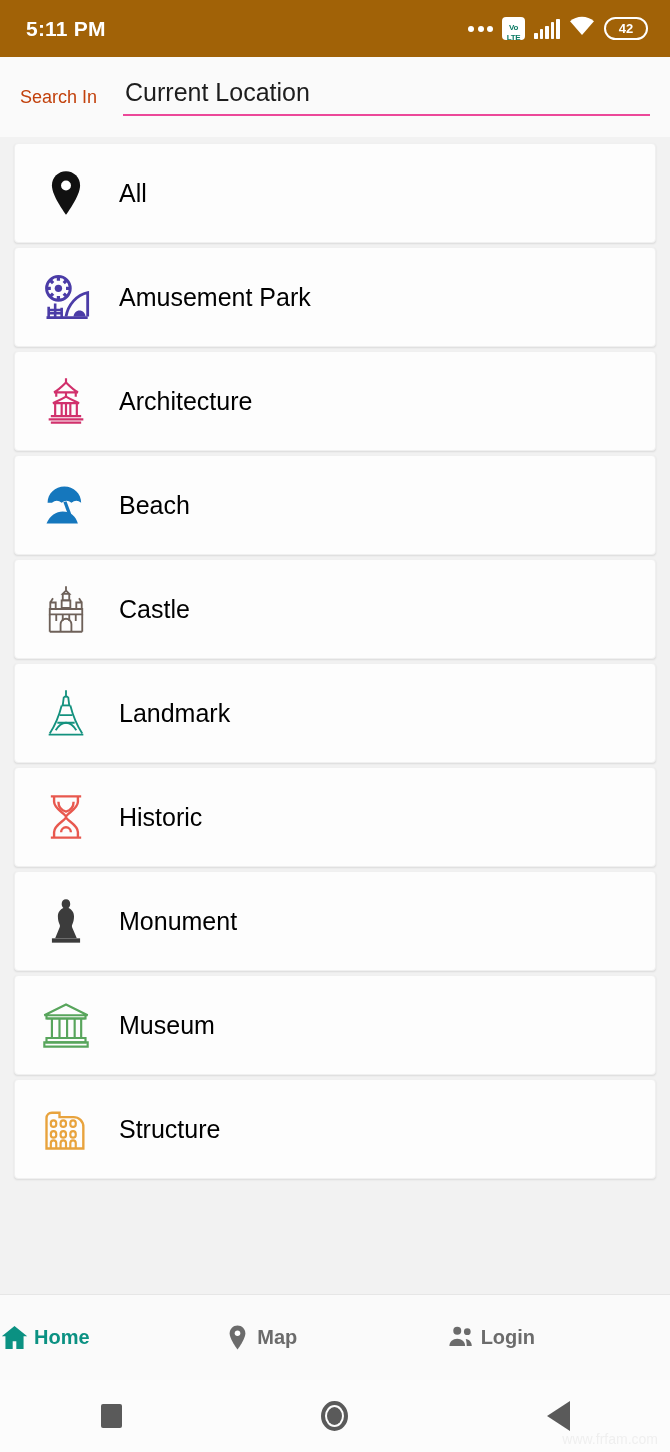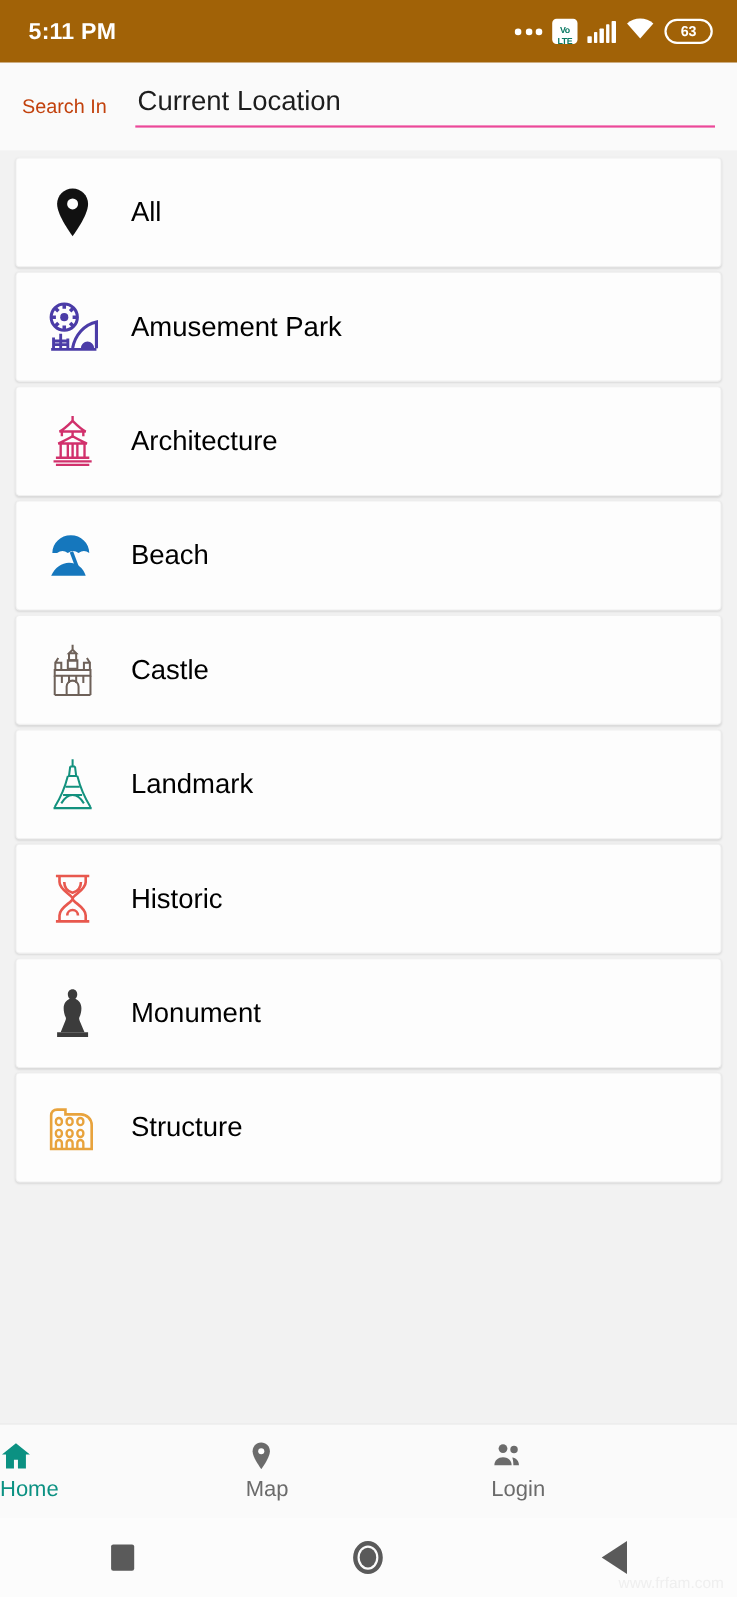--- a/index.html
+++ b/index.html
@@ -60,21 +60,21 @@
   }
   .card .ic { width:58px; height:58px; flex:0 0 58px; display:flex; align-items:center; justify-content:center; }
   .card .ic svg { width:52px; height:52px; display:block; }
   .card .lbl { font-size:25px; color:#000000; margin-left:24px; }
 
   
   .bottomnav {
     flex:0 0 86px; background:#fafafa; border-top:1px solid #e6e6e6;
     display:flex; align-items:center;
   }
-  .navitem { flex:1; display:flex; flex-direction:column; align-items:flex-start; gap:5px; }
+  .navitem { flex:1; display:flex; flex-direction:row; align-items:center; gap:5px;font-weight:bold; }
   .navitem svg { width:29px; height:29px; display:block; }
   .navitem span { font-size:20px; }
   .navitem.active span { color:#0b9182; }
   .navitem.inactive span { color:#6b6b6b; }
 
   
   .androidnav {
     flex:0 0 72px; background:#fcfcfc;
     display:flex; align-items:center; position:relative;
   }
@@ -107,21 +107,21 @@
           <i></i>
           <i></i>
           <i></i>
         </span>
       <span>
         <svg width="26" height="21" viewBox="0 0 24 20">
             <path d="M12 18.2 0.6 5.1A17 17 0 0 1 23.4 5.1Z" fill="#fff"></path>
           </svg>
       </span>
       <span class="batt">
-        <span>63</span>
+        <span>42</span>
       </span>
     </div>
   </div>
 
   <div class="searchrow">
     <div class="searchlabel">Search In</div>
     <input class="searchfield" type="text" value="Current Location" placeholder="Current Location" style="">
   </div>
 
   <div class="list">
@@ -219,20 +219,33 @@
         <span class="ic">
           <svg viewBox="0 0 48 48">
             <path d="M24 4c-2.4 0-4 1.9-4 4.3 0 1.6.7 2.8 1.6 3.6-3 1.4-5.1 3.8-5.1 8 0 3 .7 5.4 1.6 7.3.5 1.1.4 2-.2 3.3L14 40h20l-4-9.4c-.6-1.4-.7-2.3-.2-3.4.9-1.9 1.6-4.3 1.6-7.3 0-4.2-2.1-6.6-5.1-8 .9-.8 1.6-2 1.6-3.6C27.9 5.9 26.4 4 24 4z" fill="#3c3c3c"></path>
             <path d="M11 40h26v4H11z" fill="#3c3c3c"></path>
           </svg>
         </span>
         <span class="lbl">Monument</span>
       </div>
       <div class="card">
         <span class="ic">
+          <svg viewBox="0 0 48 48" stroke="#58a55c" fill="none" stroke-width="2">
+            <path d="M24 5 4 15h40z"></path>
+            <path d="M6 15v3h36v-3"></path>
+            <path d="M6 18h36"></path>
+            <path d="M11 18v18M18 18v18M25 18v18M32 18v18M38 18v18"></path>
+            <path d="M6 36h36v4H6z"></path>
+            <path d="M4 40h40v4H4z"></path>
+          </svg>
+        </span>
+        <span class="lbl">Museum</span>
+      </div>
+      <div class="card">
+        <span class="ic">
           <svg viewBox="0 0 48 48" stroke="#e8a33d" fill="none" stroke-width="2.2">
             <path d="M6 42V14c0-3 2-5 5-5h7v4h13c5 0 9 4 9 9v20z"></path>
             <g stroke-width="2">
               <rect x="10" y="16" width="5" height="6" rx="2.5"></rect>
               <rect x="19" y="16" width="5" height="6" rx="2.5"></rect>
               <rect x="28" y="16" width="5" height="6" rx="2.5"></rect>
               <rect x="10" y="26" width="5" height="6" rx="2.5"></rect>
               <rect x="19" y="26" width="5" height="6" rx="2.5"></rect>
               <rect x="28" y="26" width="5" height="6" rx="2.5"></rect>
               <path d="M10 42v-5a2.5 2.5 0 0 1 5 0v5M19 42v-5a2.5 2.5 0 0 1 5 0v5M28 42v-5a2.5 2.5 0 0 1 5 0v5"></path>

